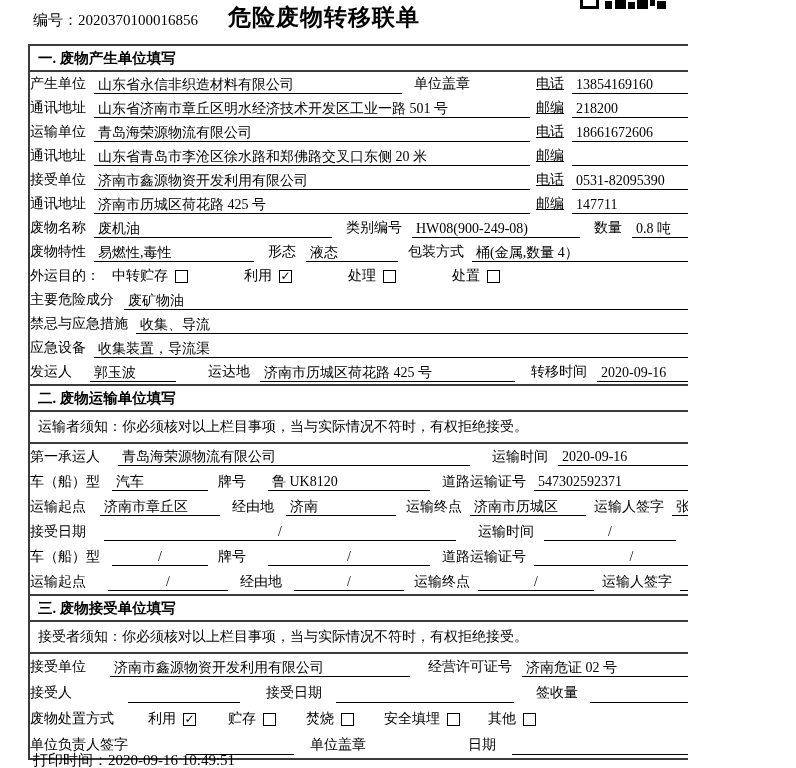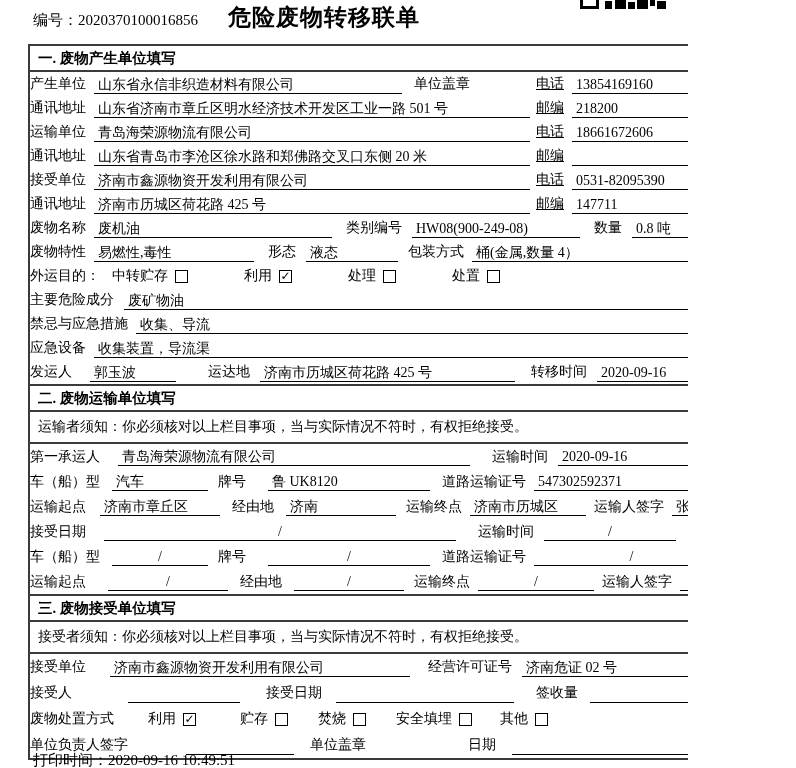--- a/index.html
+++ b/index.html
@@ -262,21 +262,21 @@
         <span class="lbl" style="margin-left:22px">签收量</span>
         <span class="ul fx" style="margin-left:12px;margin-right:14px"></span>
       </div>
 
       <div class="row">
         <span class="lbl">废物处置方式</span>
         <span class="cbi" style="margin-left:34px">
           <span class="lbl">利用</span>
           <span class="cb">✓</span>
         </span>
-        <span class="cbi" style="margin-left:44px">
+        <span class="cbi" style="margin-left:32px">
           <span class="lbl">贮存</span>
           <span class="cb"></span>
         </span>
         <span class="cbi" style="margin-left:30px">
           <span class="lbl">焚烧</span>
           <span class="cb"></span>
         </span>
         <span class="cbi" style="margin-left:30px">
           <span class="lbl">安全填埋</span>
           <span class="cb"></span>

